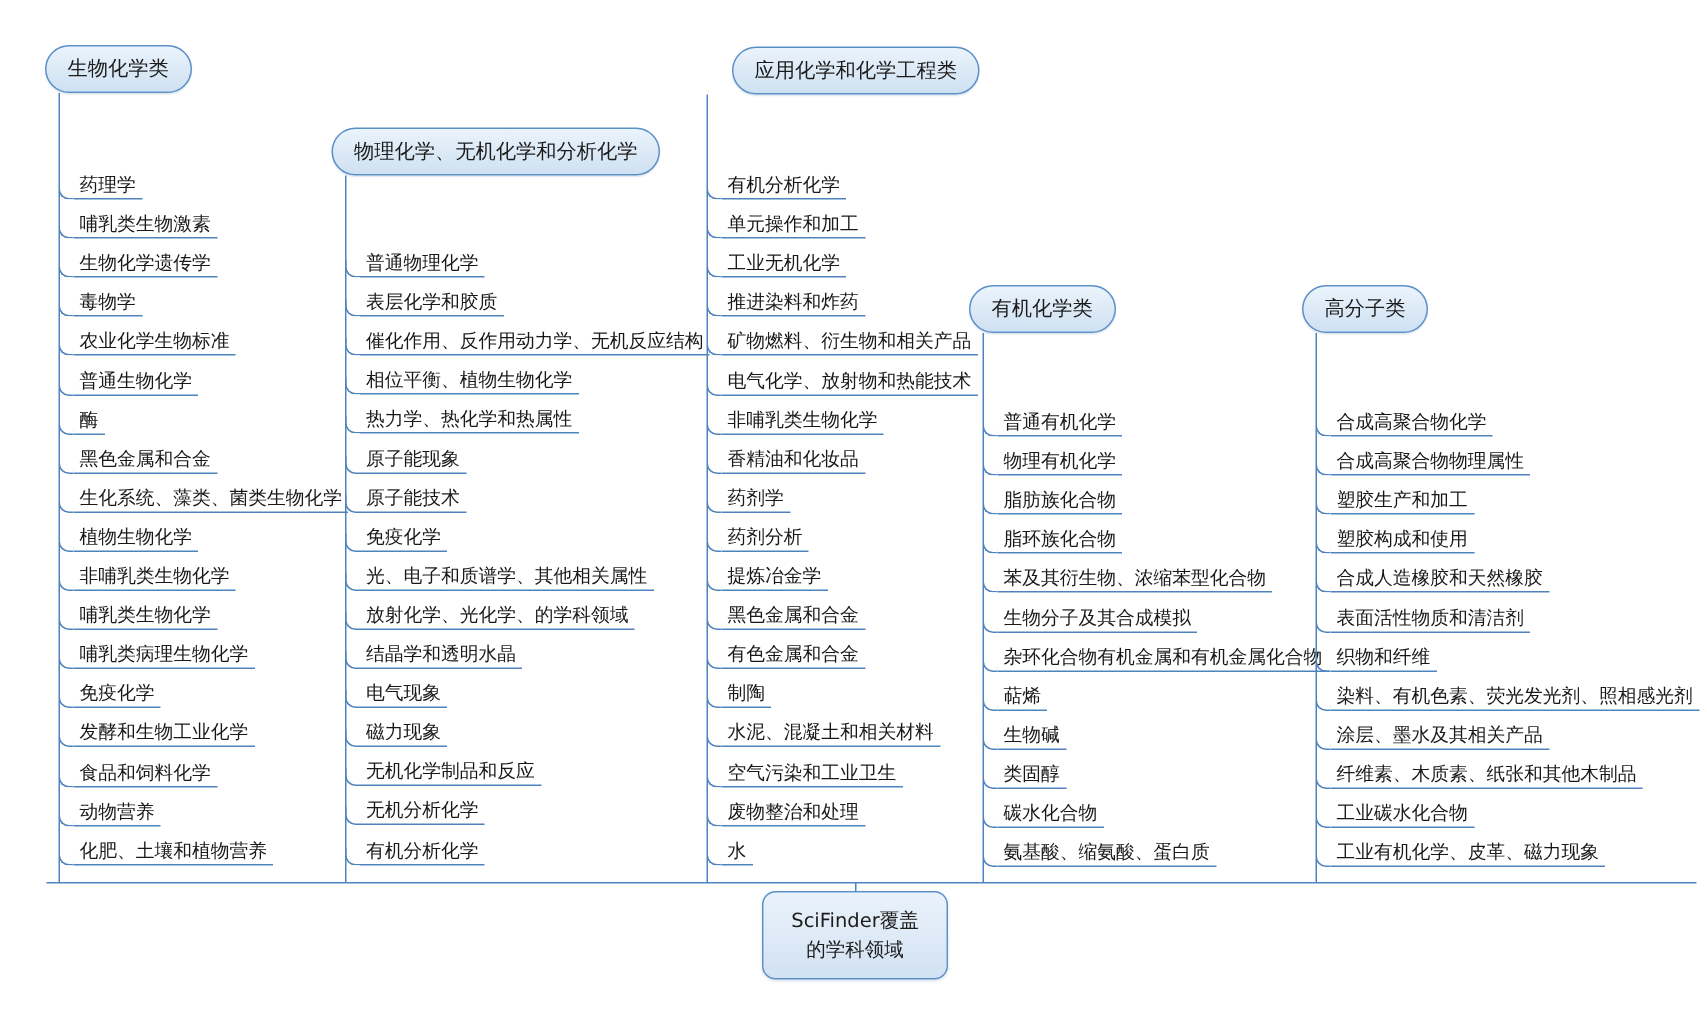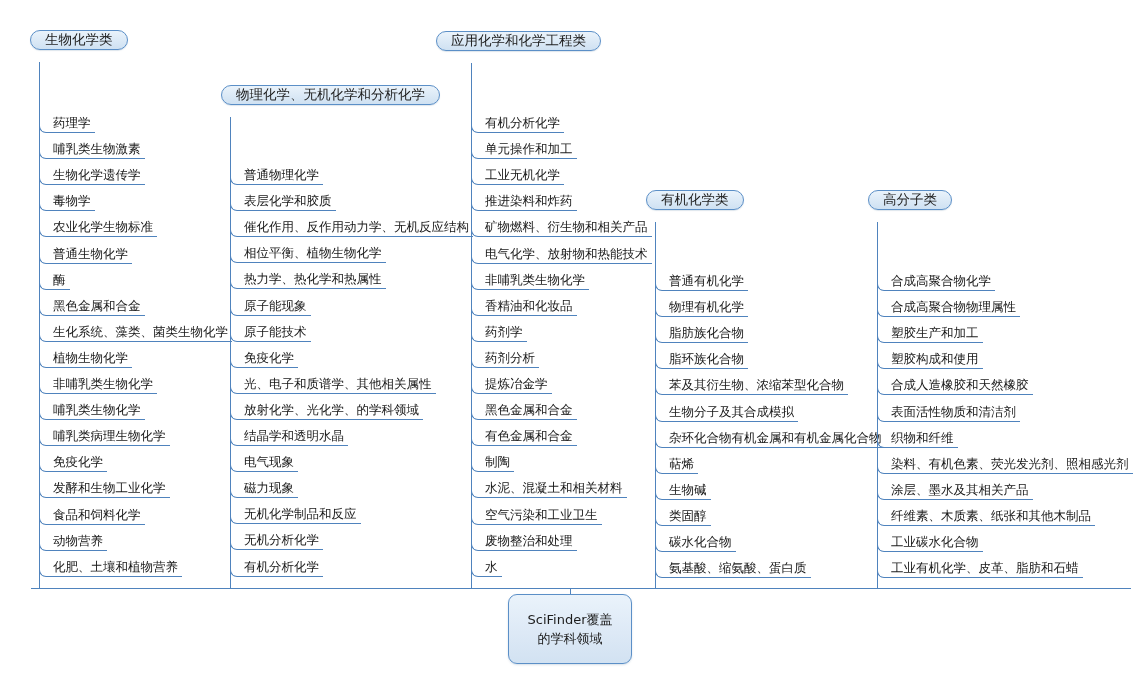--- a/index.html
+++ b/index.html
@@ -14,21 +14,21 @@
   #canvas{position:absolute;inset:0;width:1138px;height:686px;}
 
   
   .branch{position:absolute;}
 
   .branch-head{
     position:absolute;
     top:0;left:0;
     display:flex;align-items:center;justify-content:center;
     box-sizing:border-box;
-    height:20px;
+    height:32px;
     padding:0 14px;
     border:1px solid #5b8fc7;
     border-radius:16px;
     background:linear-gradient(180deg,#eaf3fb 0%,#dbe9f6 55%,#cfe1f2 100%);
     font-size:13.5px;
     color:#1c1c1c;
     white-space:nowrap;
     box-shadow:0 1px 1px rgba(120,150,180,.25);
   }
 
@@ -234,21 +234,21 @@
       <div class="leaf" style="left: 230px; top: 524.4px;">
         <span class="leaf-hook"></span>
         <span class="leaf-label">无机分析化学</span>
       </div>
       <div class="leaf" style="left: 230px; top: 550.5px;">
         <span class="leaf-hook"></span>
         <span class="leaf-label">有机分析化学</span>
       </div>
     </div>
     <div class="branch" style="left: 0px; top: 0px;">
-      <div class="branch-head" style="left: 436px; top: 31px; font-family: Liberation Serif, serif;">应用化学和化学工程类</div>
+      <div class="branch-head" style="left: 488px; top: 31px; font-family: Liberation Serif, serif;">应用化学和化学工程类</div>
       <div class="spine" style="left: 471px; top: 63px; height: 525px;"></div>
       <div class="leaf" style="left: 471px; top: 107px;">
         <span class="leaf-hook"></span>
         <span class="leaf-label">有机分析化学</span>
       </div>
       <div class="leaf" style="left: 471px; top: 133.1px;">
         <span class="leaf-hook"></span>
         <span class="leaf-label">单元操作和加工</span>
       </div>
       <div class="leaf" style="left: 471px; top: 159.2px;">
@@ -410,24 +410,24 @@
       <div class="leaf" style="left: 877px; top: 499.9px;">
         <span class="leaf-hook"></span>
         <span class="leaf-label">纤维素、木质素、纸张和其他木制品</span>
       </div>
       <div class="leaf" style="left: 877px; top: 526px;">
         <span class="leaf-hook"></span>
         <span class="leaf-label">工业碳水化合物</span>
       </div>
       <div class="leaf" style="left: 877px; top: 552.1px;">
         <span class="leaf-hook"></span>
-        <span class="leaf-label">工业有机化学、皮革、脂肪和石蜡</span>
+        <span class="leaf-label">工业有机化学、皮革、磁力现象</span>
       </div>
     </div>
     <div class="trunk" style="left: 31px; top: 588px; width: 1100px;"></div>
     <div class="trunk-drop" style="left: 570px; top: 588px; height: 6px;"></div>
-    <div class="root" style="left: 508px; top: 594px; width: 124px; height: 70px;">
+    <div class="root" style="left: 508px; top: 594px; width: 124px; height: 59px;">
       <div>
         <div>SciFinder覆盖</div>
         <div>的学科领域</div>
       </div>
     </div>
   </div>
 
 </body></html>

